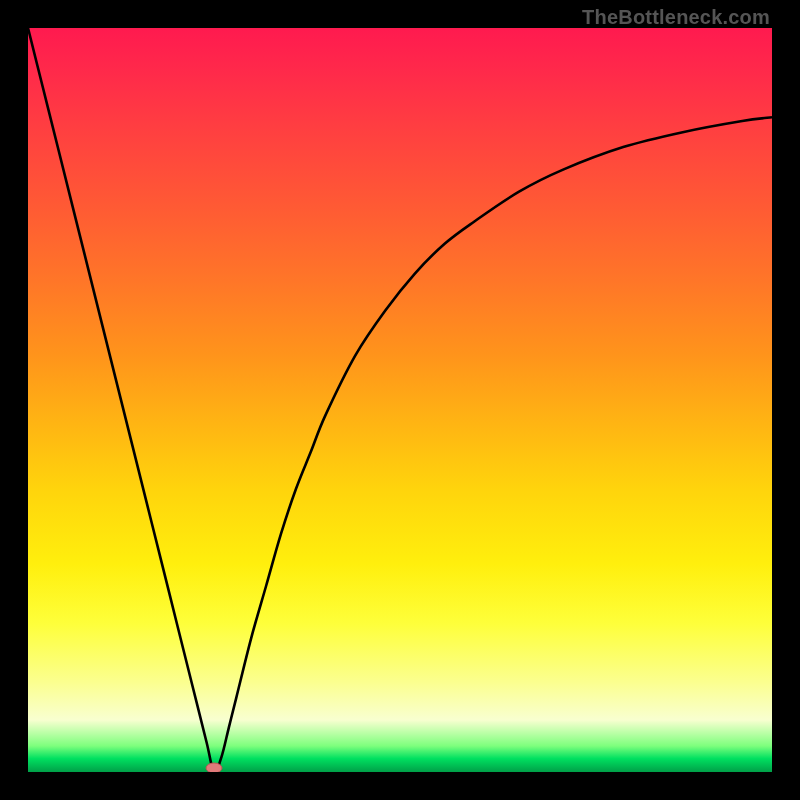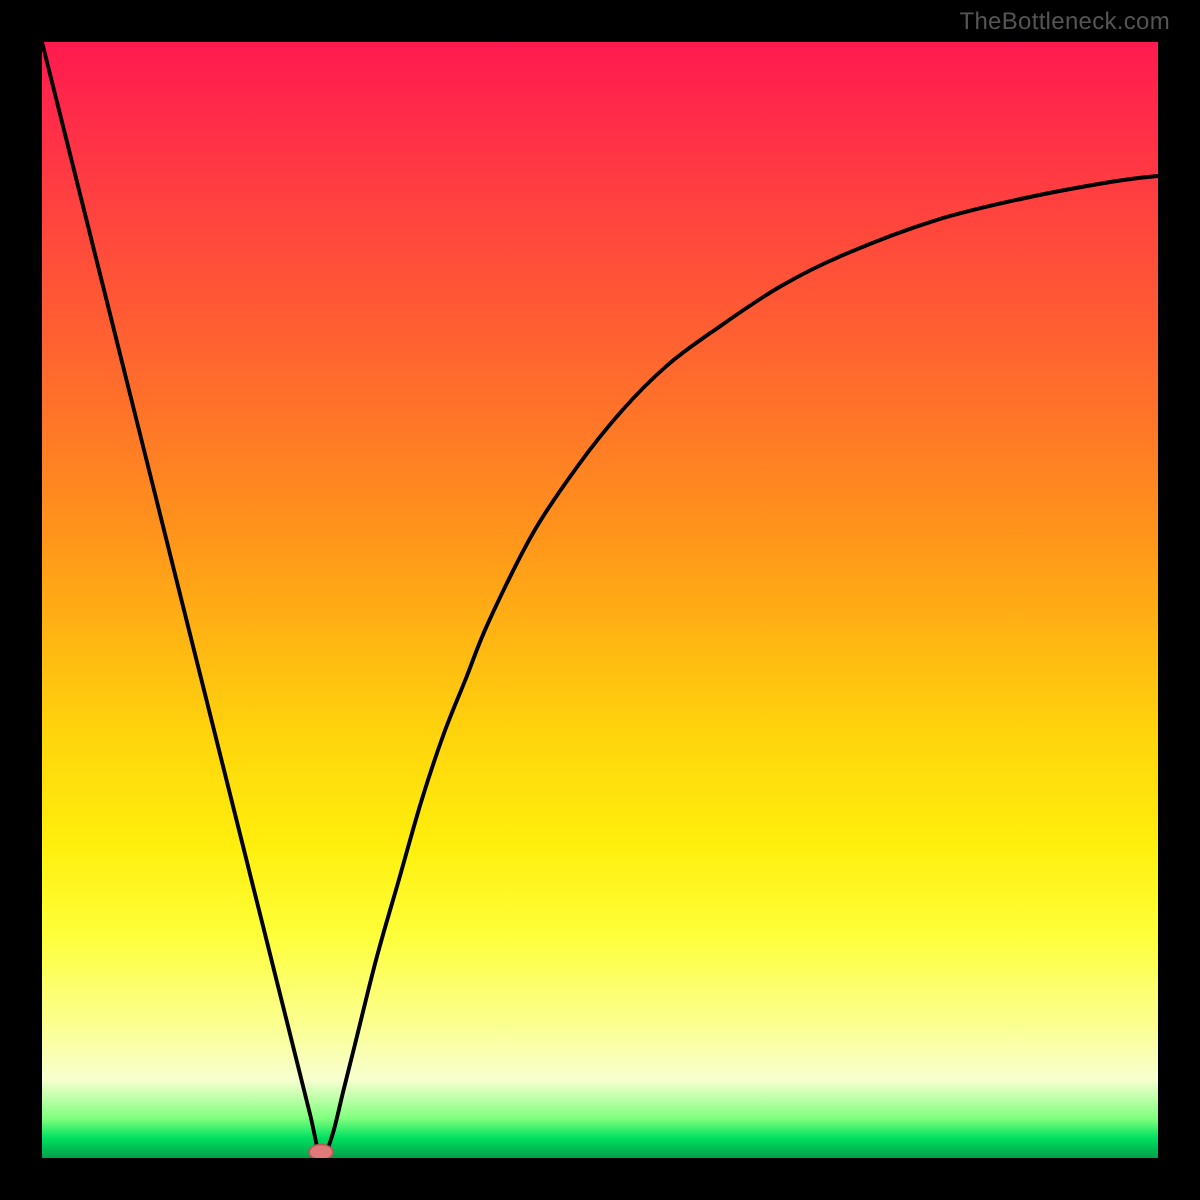--- a/index.html
+++ b/index.html
@@ -44,24 +44,24 @@
   .curve-svg {
     position: absolute;
     left: 0;
     top: 0;
     width: 744px;
     height: 744px;
   }
   .watermark {
     position: absolute;
     top: 6px;
-    right: 20px;
+    right: 30px;
     color: #555;
-    font-size: 16px;
-    font-weight: 400;
+    font-size: 20px;
+    font-weight: 700;
     letter-spacing: 0.2px;
     user-select: none;
   }
 </style>
 </head>
 <body>
 
 <div class="chart-container">
 
   <div class="plot-area">

